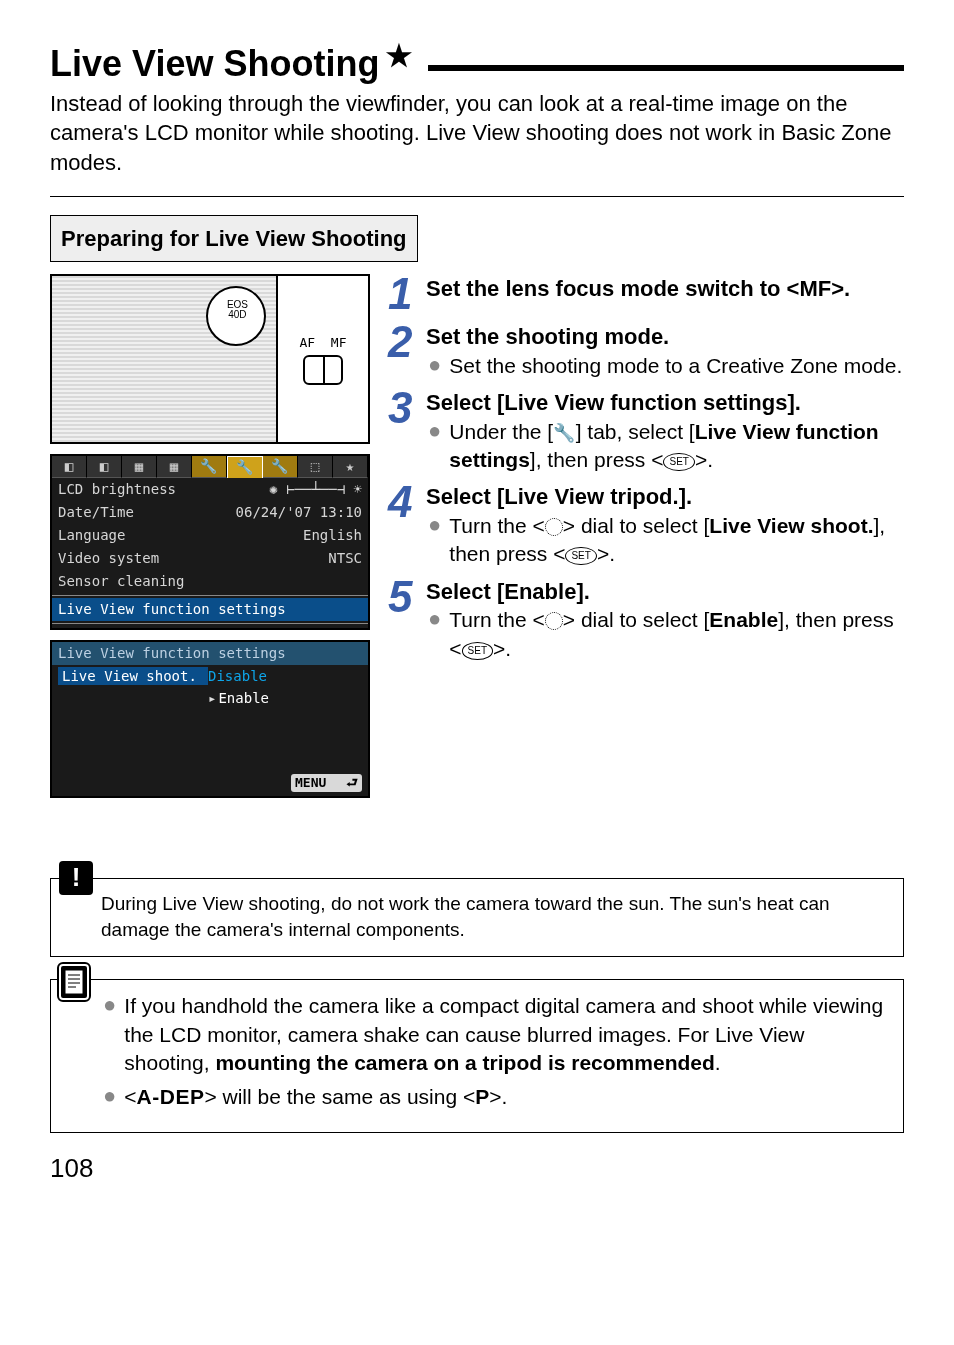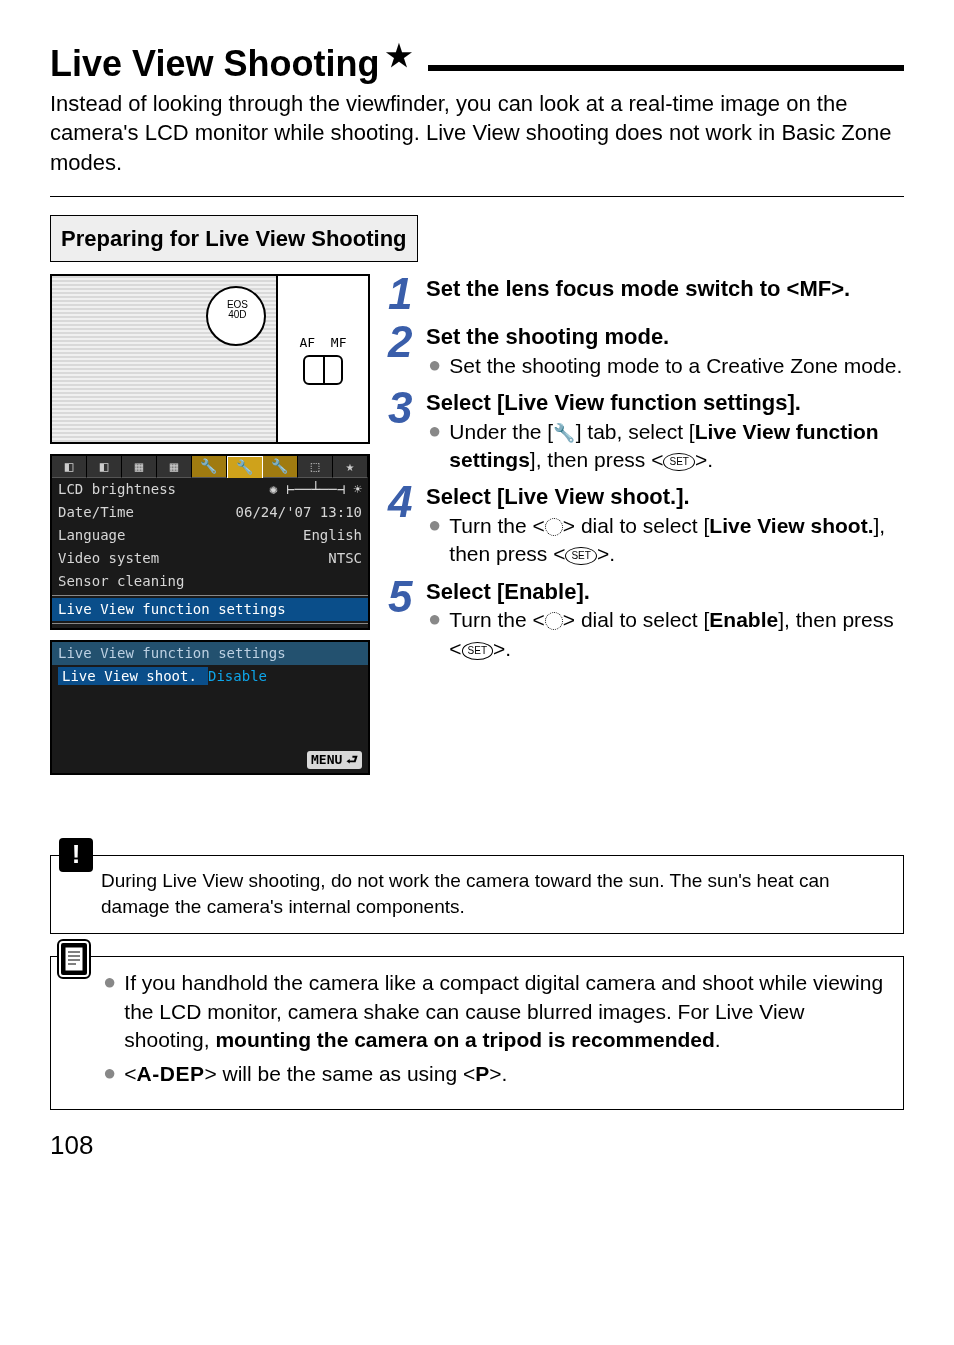--- a/index.html
+++ b/index.html
@@ -106,21 +106,21 @@
   .menu-row { display:flex; padding:2px 6px; justify-content:space-between;gap:24px; }
   .menu-row.sel { background:#0a4e8a; color:#fff; }
   .divider { height:1px; background:#888; margin:2px 0; }
   .lcd-title { background:#23516f; color:#bcd0e2; padding:2px 6px; }
   .opt-row { display:flex; padding:2px 6px; }
   .opt-row .label { width:150px; }
   .opt-row .opt.sel { color:#0ea5e9; }
   .opt-row .opt.active { color:#fff; }
   .caret { color:#ddd; margin-right:2px;}
   .menu-footer { display:flex; justify-content:flex-end; padding:4px 6px 2px; }
-  .menu-btn { background:#d9d9d9; color:#000; padding:0 4px; border-radius:3px; font-size:13px; font-weight:bold; display:inline-flex; align-items:center; gap:4px;}
+  .menu-btn { background:#d9d9d9; color:#000; padding:0 4px; border-radius:3px; font-size:13px; font-weight:bold; display:inline-flex; align-items:center; gap:20px;}
   
   .step { display:flex; gap:10px; margin-bottom:8px; }
   .step-num {
     font-size:44px; font-weight:bold; color:#3a5eaa; line-height:0.9; width:28px; flex:0 0 28px; font-style:italic;
   }
   .step-body .step-title { font-weight:bold; font-size:22px; }
   .bullet-line { display:flex; gap:8px; font-size:21px; padding-left:2px; }
   .bullet { color:#888; font-size:22px; line-height:1.2; }
   .b { font-weight:bold; }
   .set-oval { display:inline-block; border:1.5px solid #000; border-radius:50%; padding:0 5px; font-size:10px; line-height:16px; vertical-align:2px; }
@@ -223,20 +223,24 @@
           <div class="divider"></div>
         </div>
     </div>
 
     <div class="lcd">
       <div class="lcd-title">Live View function settings</div>
       <div class="opt-row">
         <span class="label" style="background:#0a4e8a;color:#fff;padding:0 4px;">Live View shoot.</span>
         <span class="opt sel">Disable</span>
       </div>
+      <div class="opt-row">
+        <span class="label"></span>
+        <span class="opt active"><span class="caret">▸</span><span>Enable</span></span>
+      </div>
       <div style="height:60px;"></div>
       <div class="menu-footer">
         <span class="menu-btn">
           <span>MENU</span>
           <span>⮐</span>
         </span>
       </div>
     </div>
 
   </div>
@@ -264,21 +268,21 @@
           <div class="step-title">Select [Live View function settings].</div>
           <div class="bullet-line">
             <span class="bullet">●</span>
             <span>Under the [<span class="wrench">🔧</span>] tab, select [<span class="b">Live View function settings</span>], then press &lt;<span class="set-oval">SET</span>&gt;.</span>
           </div>
         </div>
       </div>
       <div class="step">
         <div class="step-num">4</div>
         <div class="step-body">
-          <div class="step-title">Select [Live View shoot.].</div>
+          <div class="step-title">Select [Live View tripod.].</div>
           <div class="bullet-line">
             <span class="bullet">●</span>
             <span>Turn the &lt;<span class="dial"></span>&gt; dial to select [<span class="b">Live View shoot.</span>], then press &lt;<span class="set-oval">SET</span>&gt;.</span>
           </div>
         </div>
       </div>
       <div class="step">
         <div class="step-num">5</div>
         <div class="step-body">
           <div class="step-title">Select [Enable].</div>

